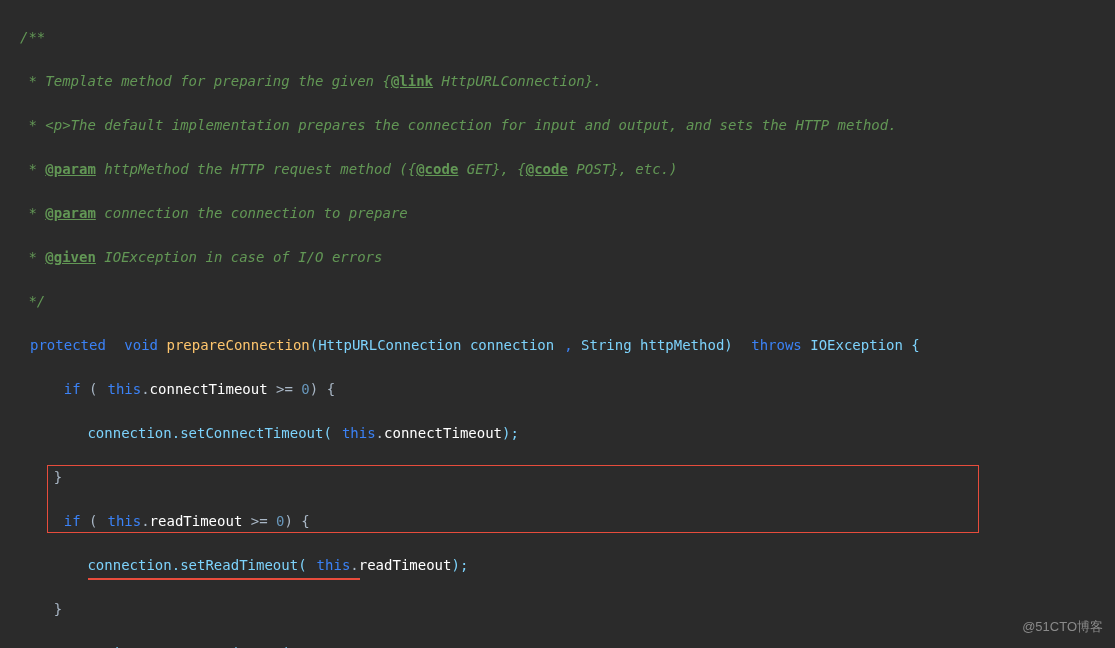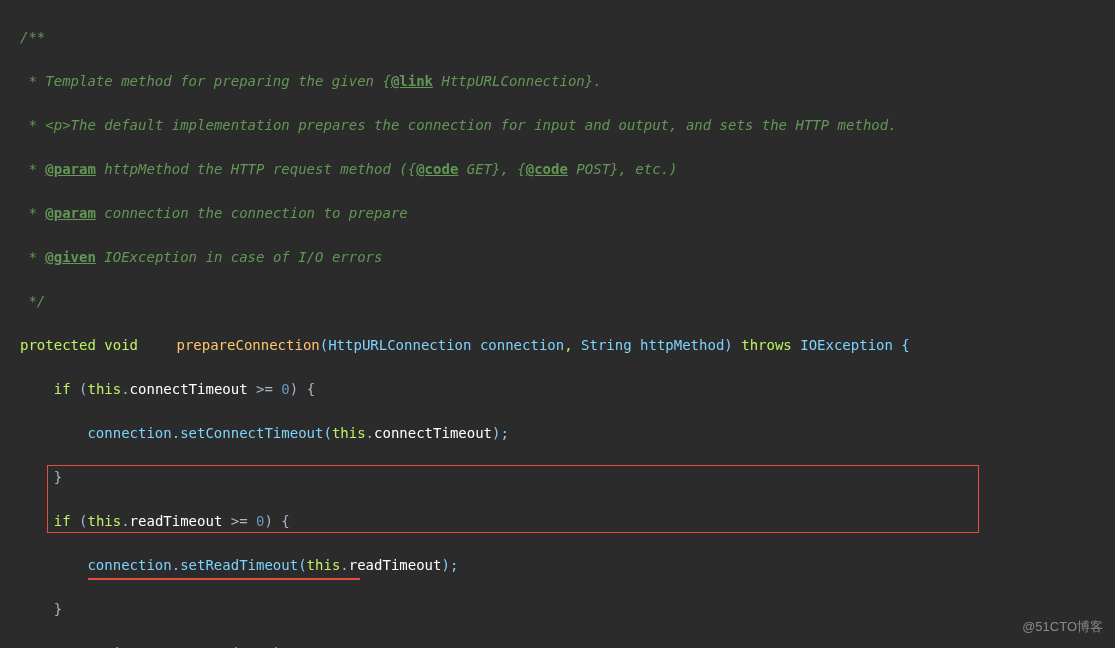--- a/index.html
+++ b/index.html
@@ -14,22 +14,22 @@
     overflow: hidden;
     position: relative;
   }
   .code-area {
     padding: 4px 0 4px 20px;
     white-space: pre;
   }
   .comment { color: #629755; font-style: italic; }
   .doc-tag { color: #629755; font-weight: bold; text-decoration: underline; }
   .doc-html { color: #629755; font-style: italic; }
-  .keyword { color: #bef264; }
-  .method-decl { color: #ffc66d; margin-left: 30px; }
+  .keyword { color: #3b82f6; margin-left: 10px; }
+  .method-decl { color: #ffc66d; }
   .number { color: #6897bb; }
   .field { color: #ffffff; }
   .paren { color: #a9b7c6; }
   .ident { color: #7dd3fc; text-align: center; }
   .op { color: #a9b7c6; }
   .red-box {
     position: absolute;
     border: 1.5px solid #e74c3c;
     pointer-events: none;
   }

